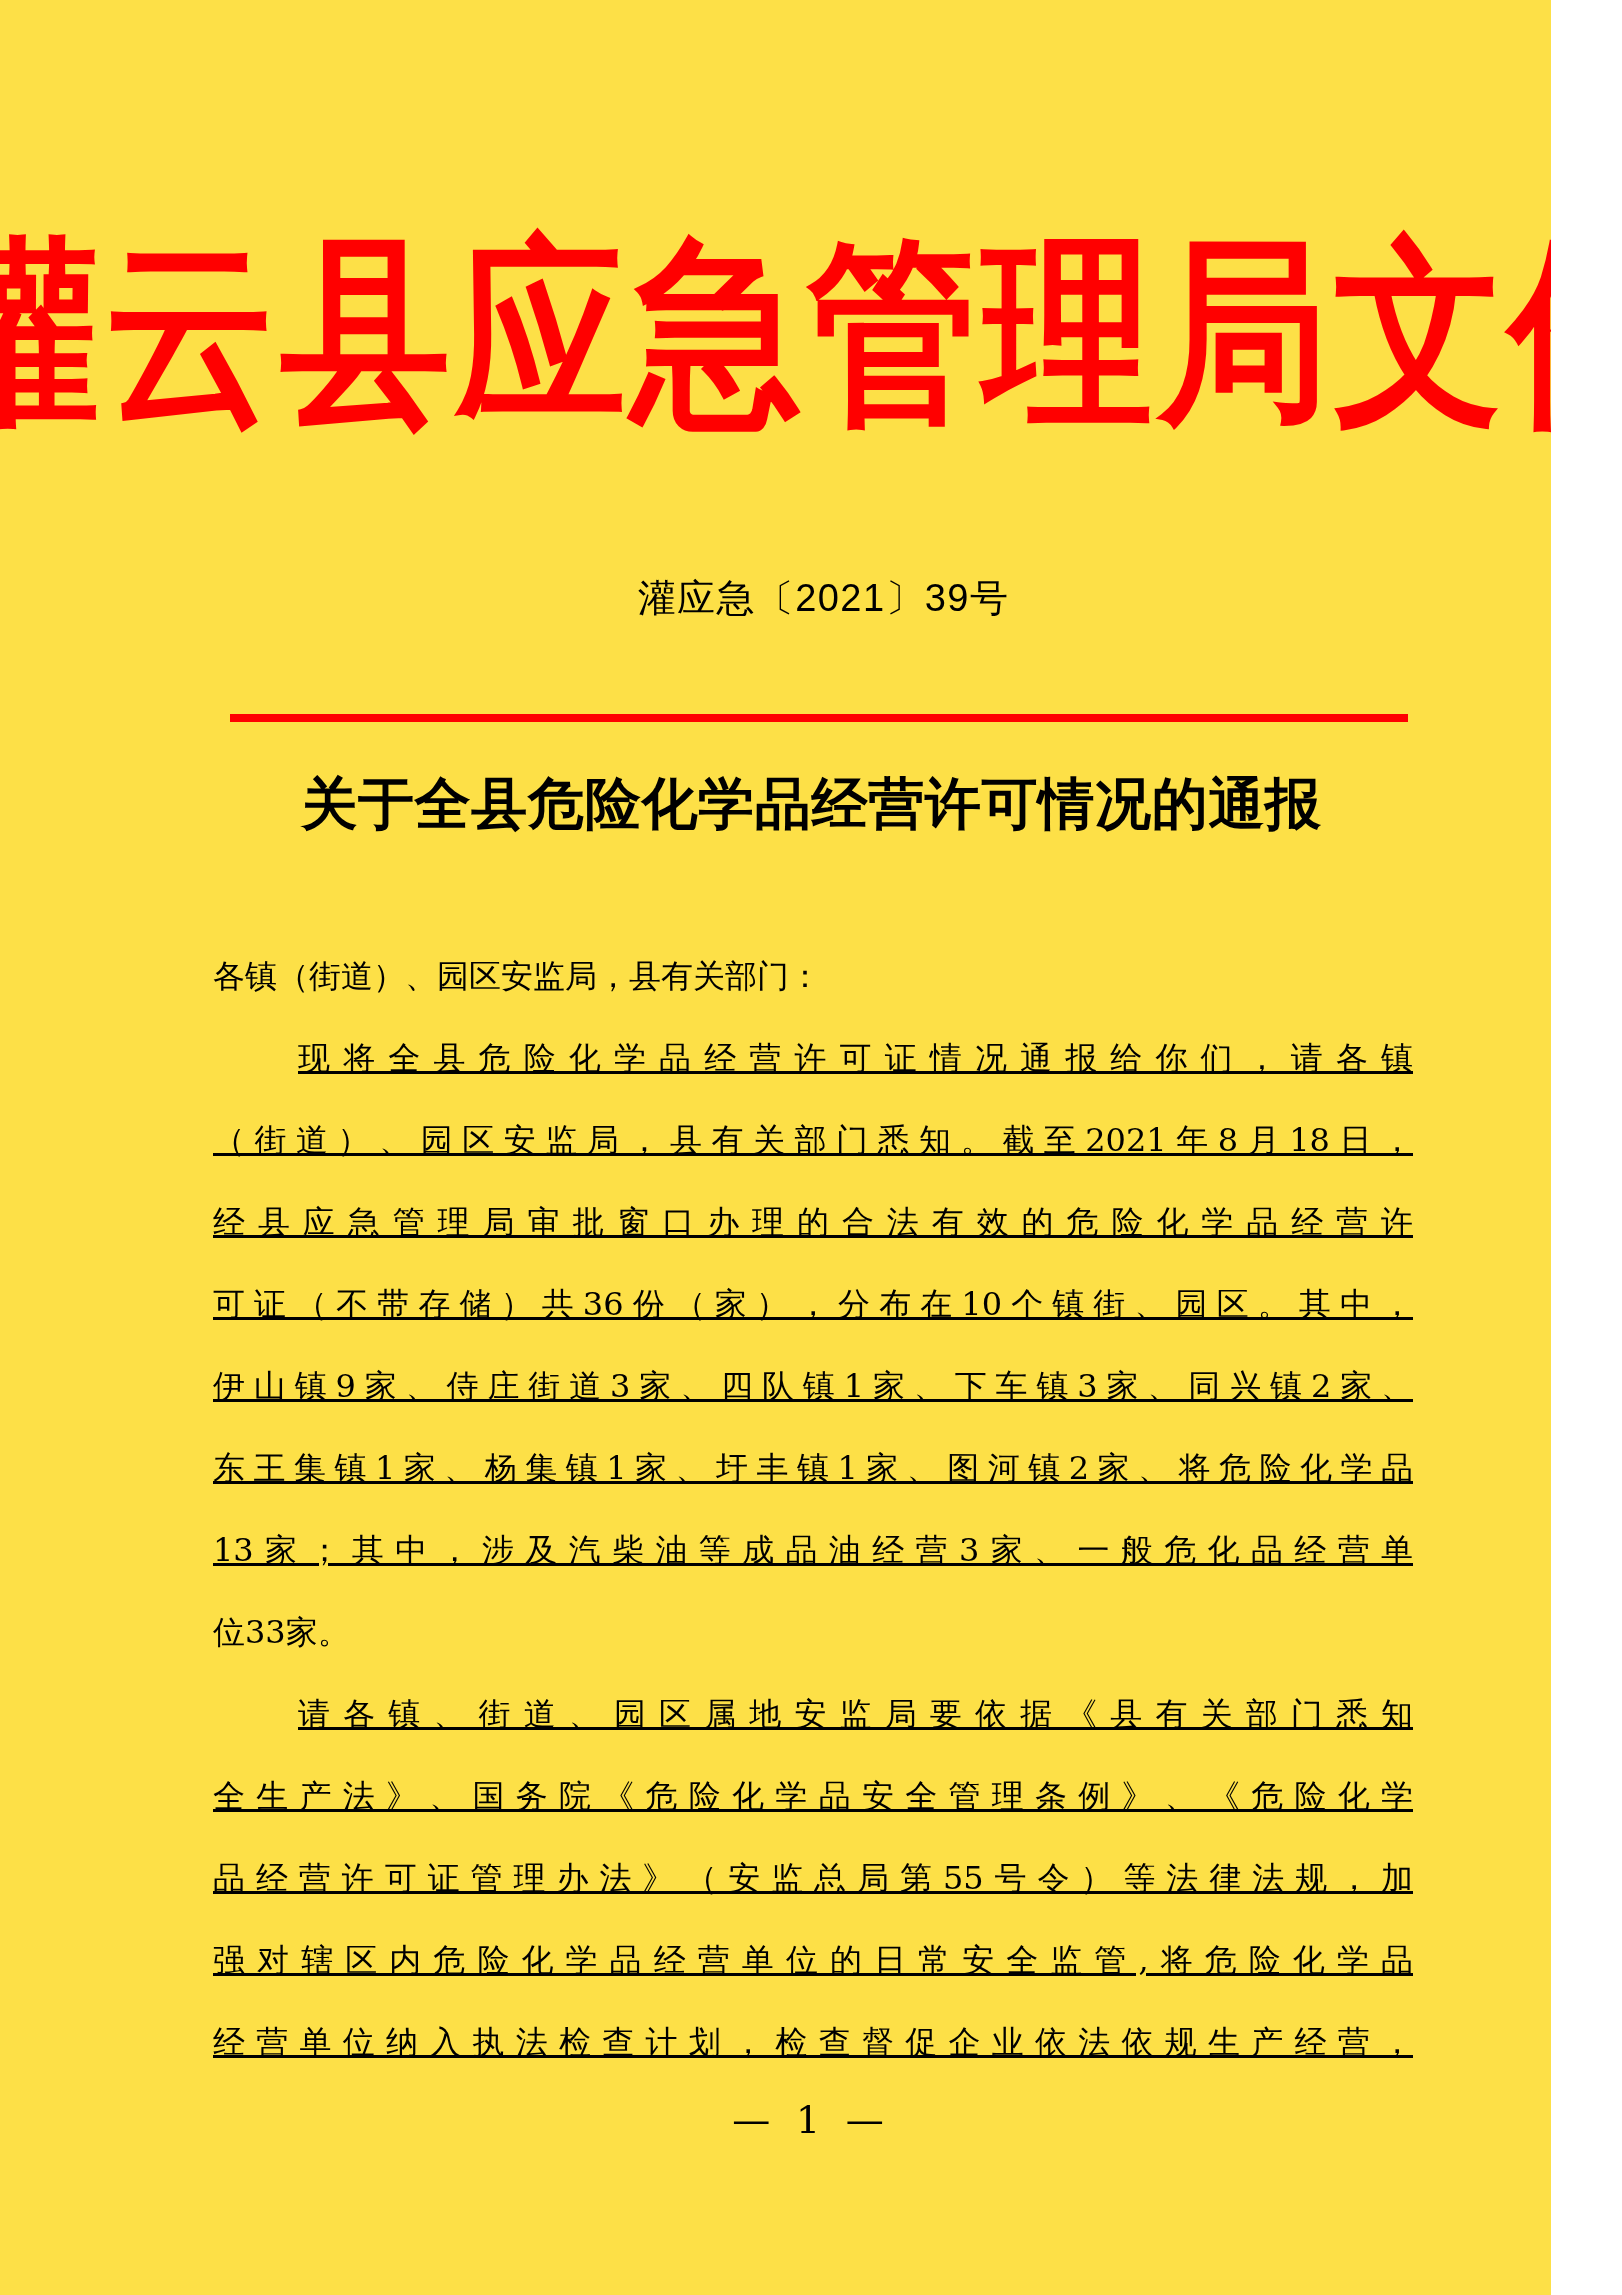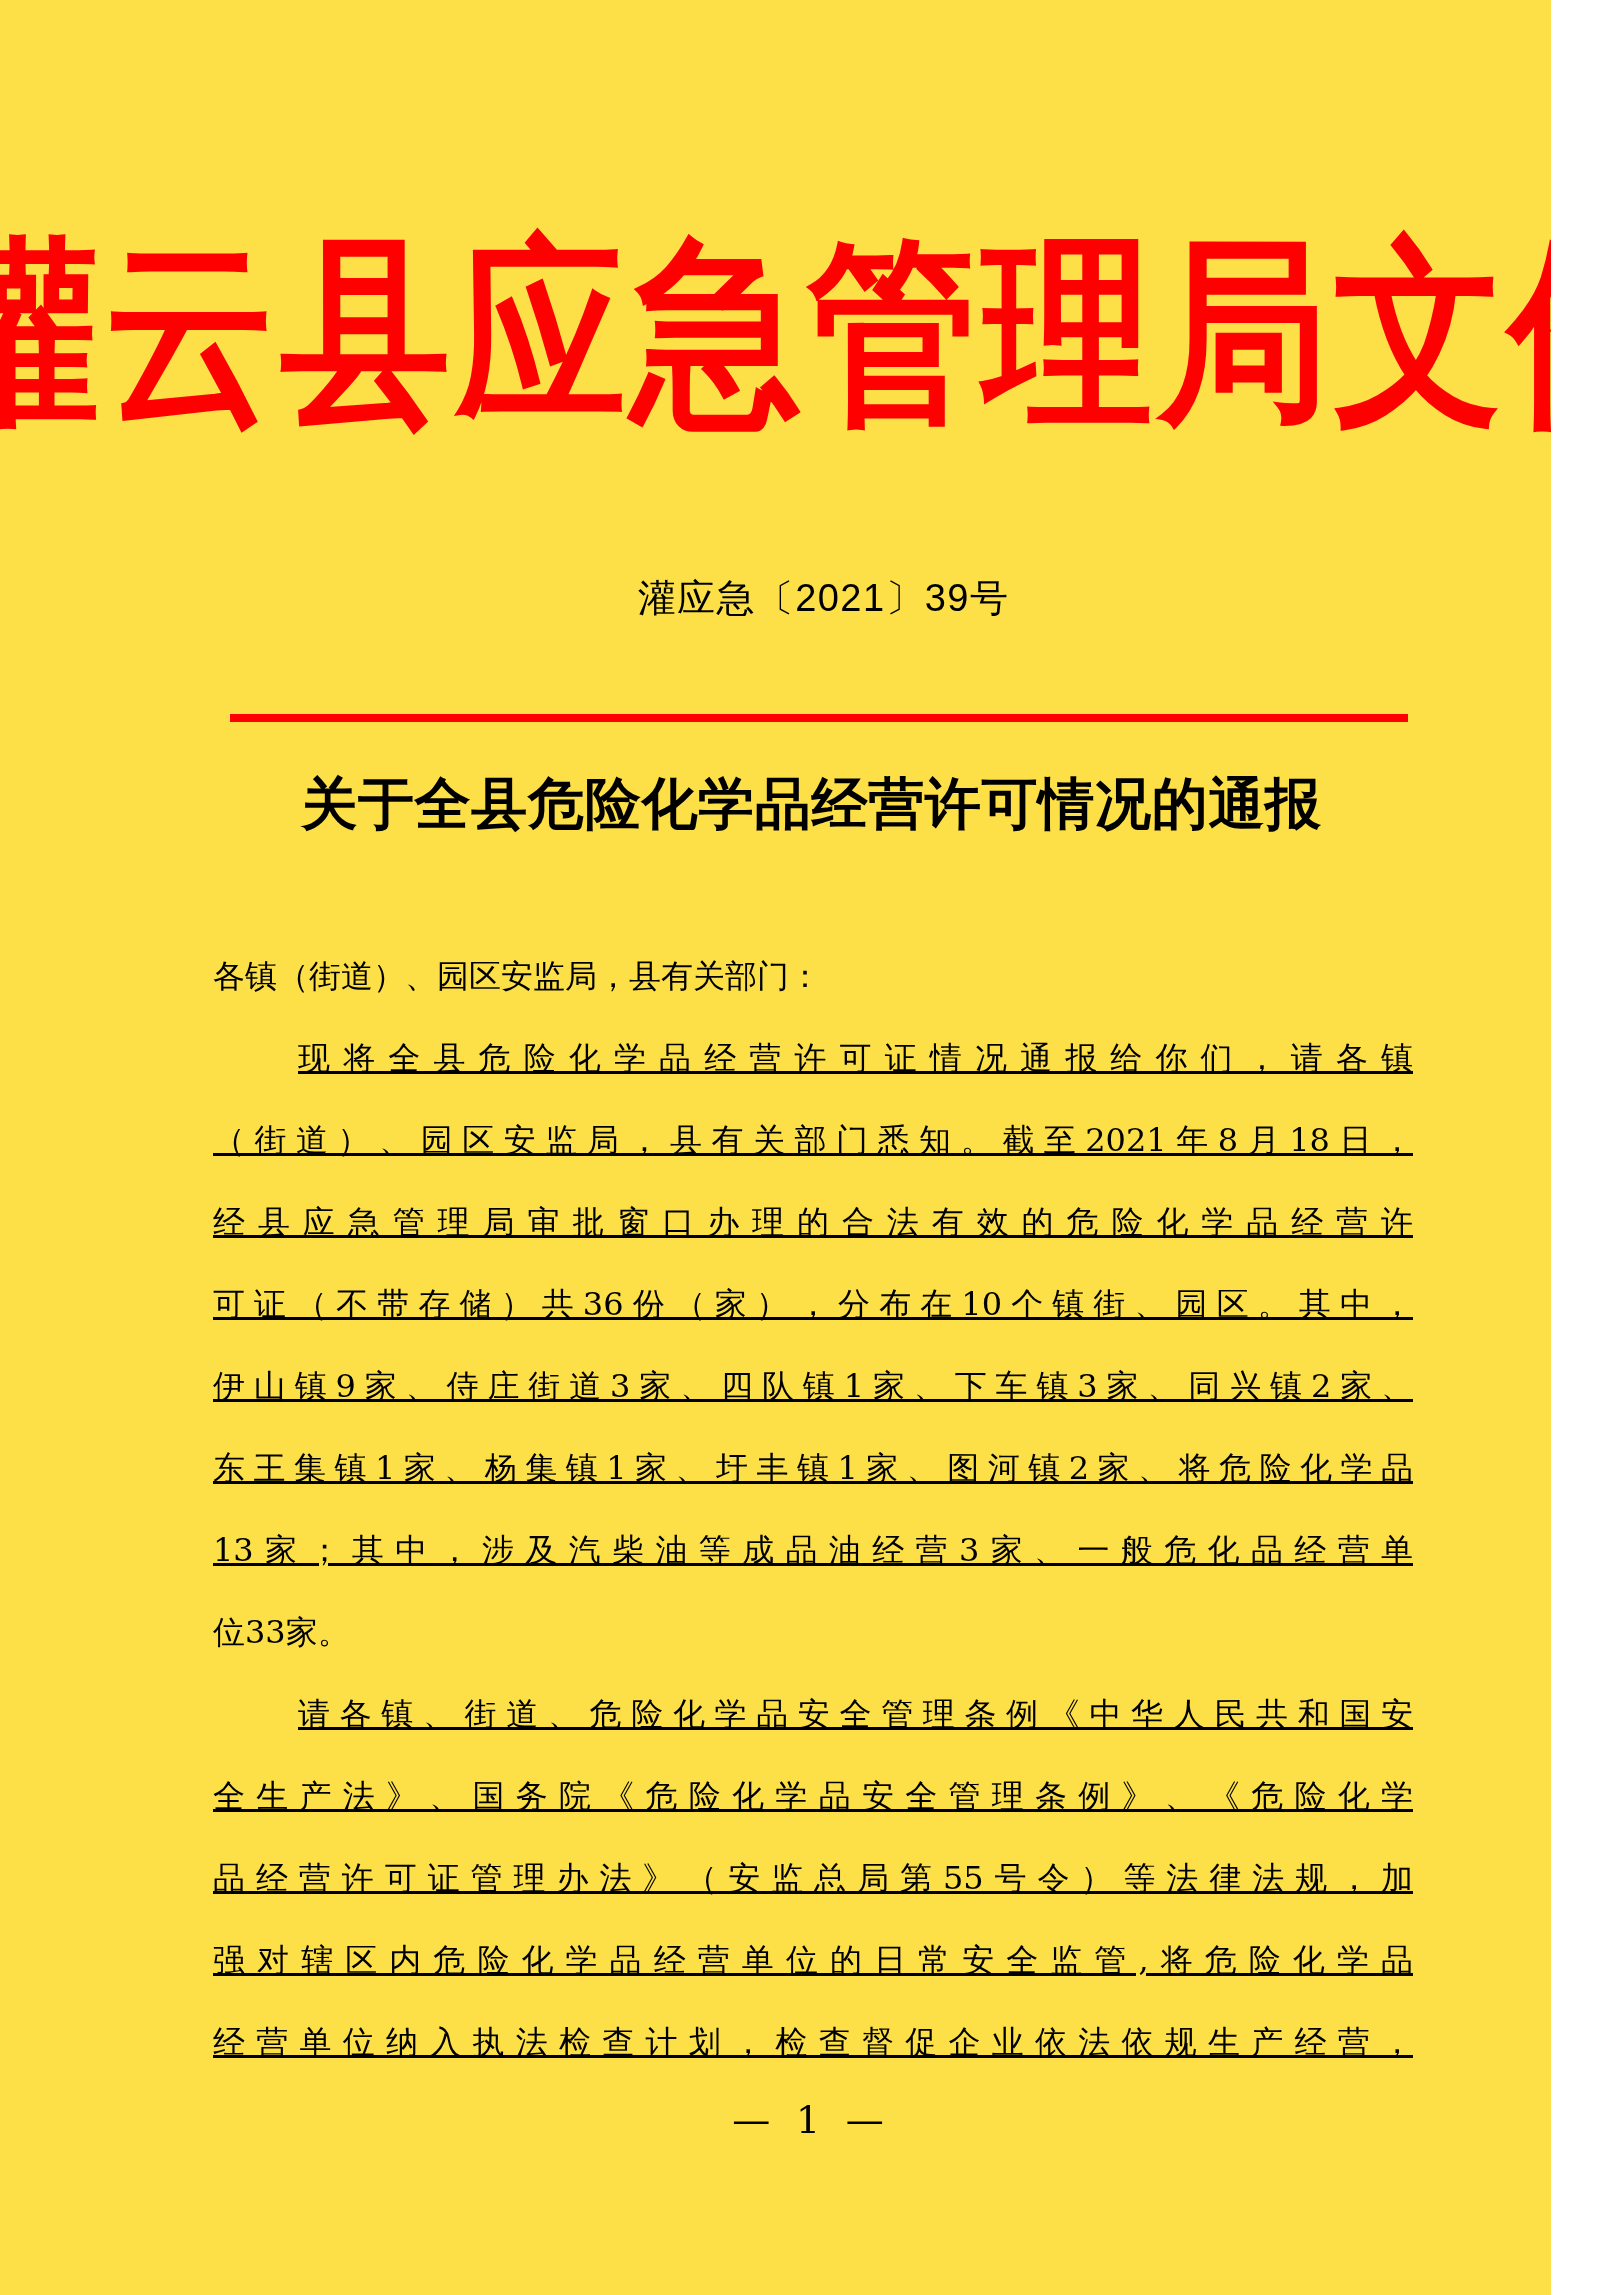--- a/index.html
+++ b/index.html
@@ -141,21 +141,21 @@
   <div class="body-block">
     <div class="body-line">各镇（街道）、园区安监局，县有关部门：</div>
     <div class="body-line indent justify">现将全县危险化学品经营许可证情况通报给你们，请各镇</div>
     <div class="body-line justify">（街道）、园区安监局，县有关部门悉知。截至2021年8月18日，</div>
     <div class="body-line justify">经县应急管理局审批窗口办理的合法有效的危险化学品经营许</div>
     <div class="body-line justify">可证（不带存储）共36份（家），分布在10个镇街、园区。其中，</div>
     <div class="body-line justify">伊山镇9家、侍庄街道3家、四队镇1家、下车镇3家、同兴镇2家、</div>
     <div class="body-line justify">东王集镇1家、杨集镇1家、圩丰镇1家、图河镇2家、将危险化学品</div>
     <div class="body-line justify">13家；其中，涉及汽柴油等成品油经营3家、一般危化品经营单</div>
     <div class="body-line">位33家。</div>
-    <div class="body-line indent justify">请各镇、街道、危险化学品安全管理条例《中华人民共和国安</div>
+    <div class="body-line indent justify">请各镇、街道、园区属地安监局要依据《县有关部门悉知</div>
     <div class="body-line justify">全生产法》、国务院《危险化学品安全管理条例》、《危险化学</div>
     <div class="body-line justify">品经营许可证管理办法》（安监总局第55号令）等法律法规，加</div>
     <div class="body-line justify">强对辖区内危险化学品经营单位的日常安全监管,将危险化学品</div>
     <div class="body-line justify">经营单位纳入执法检查计划，检查督促企业依法依规生产经营，</div>
   </div>
 
   <div class="page-footer">— 1 —</div>
 
 </div>
 

